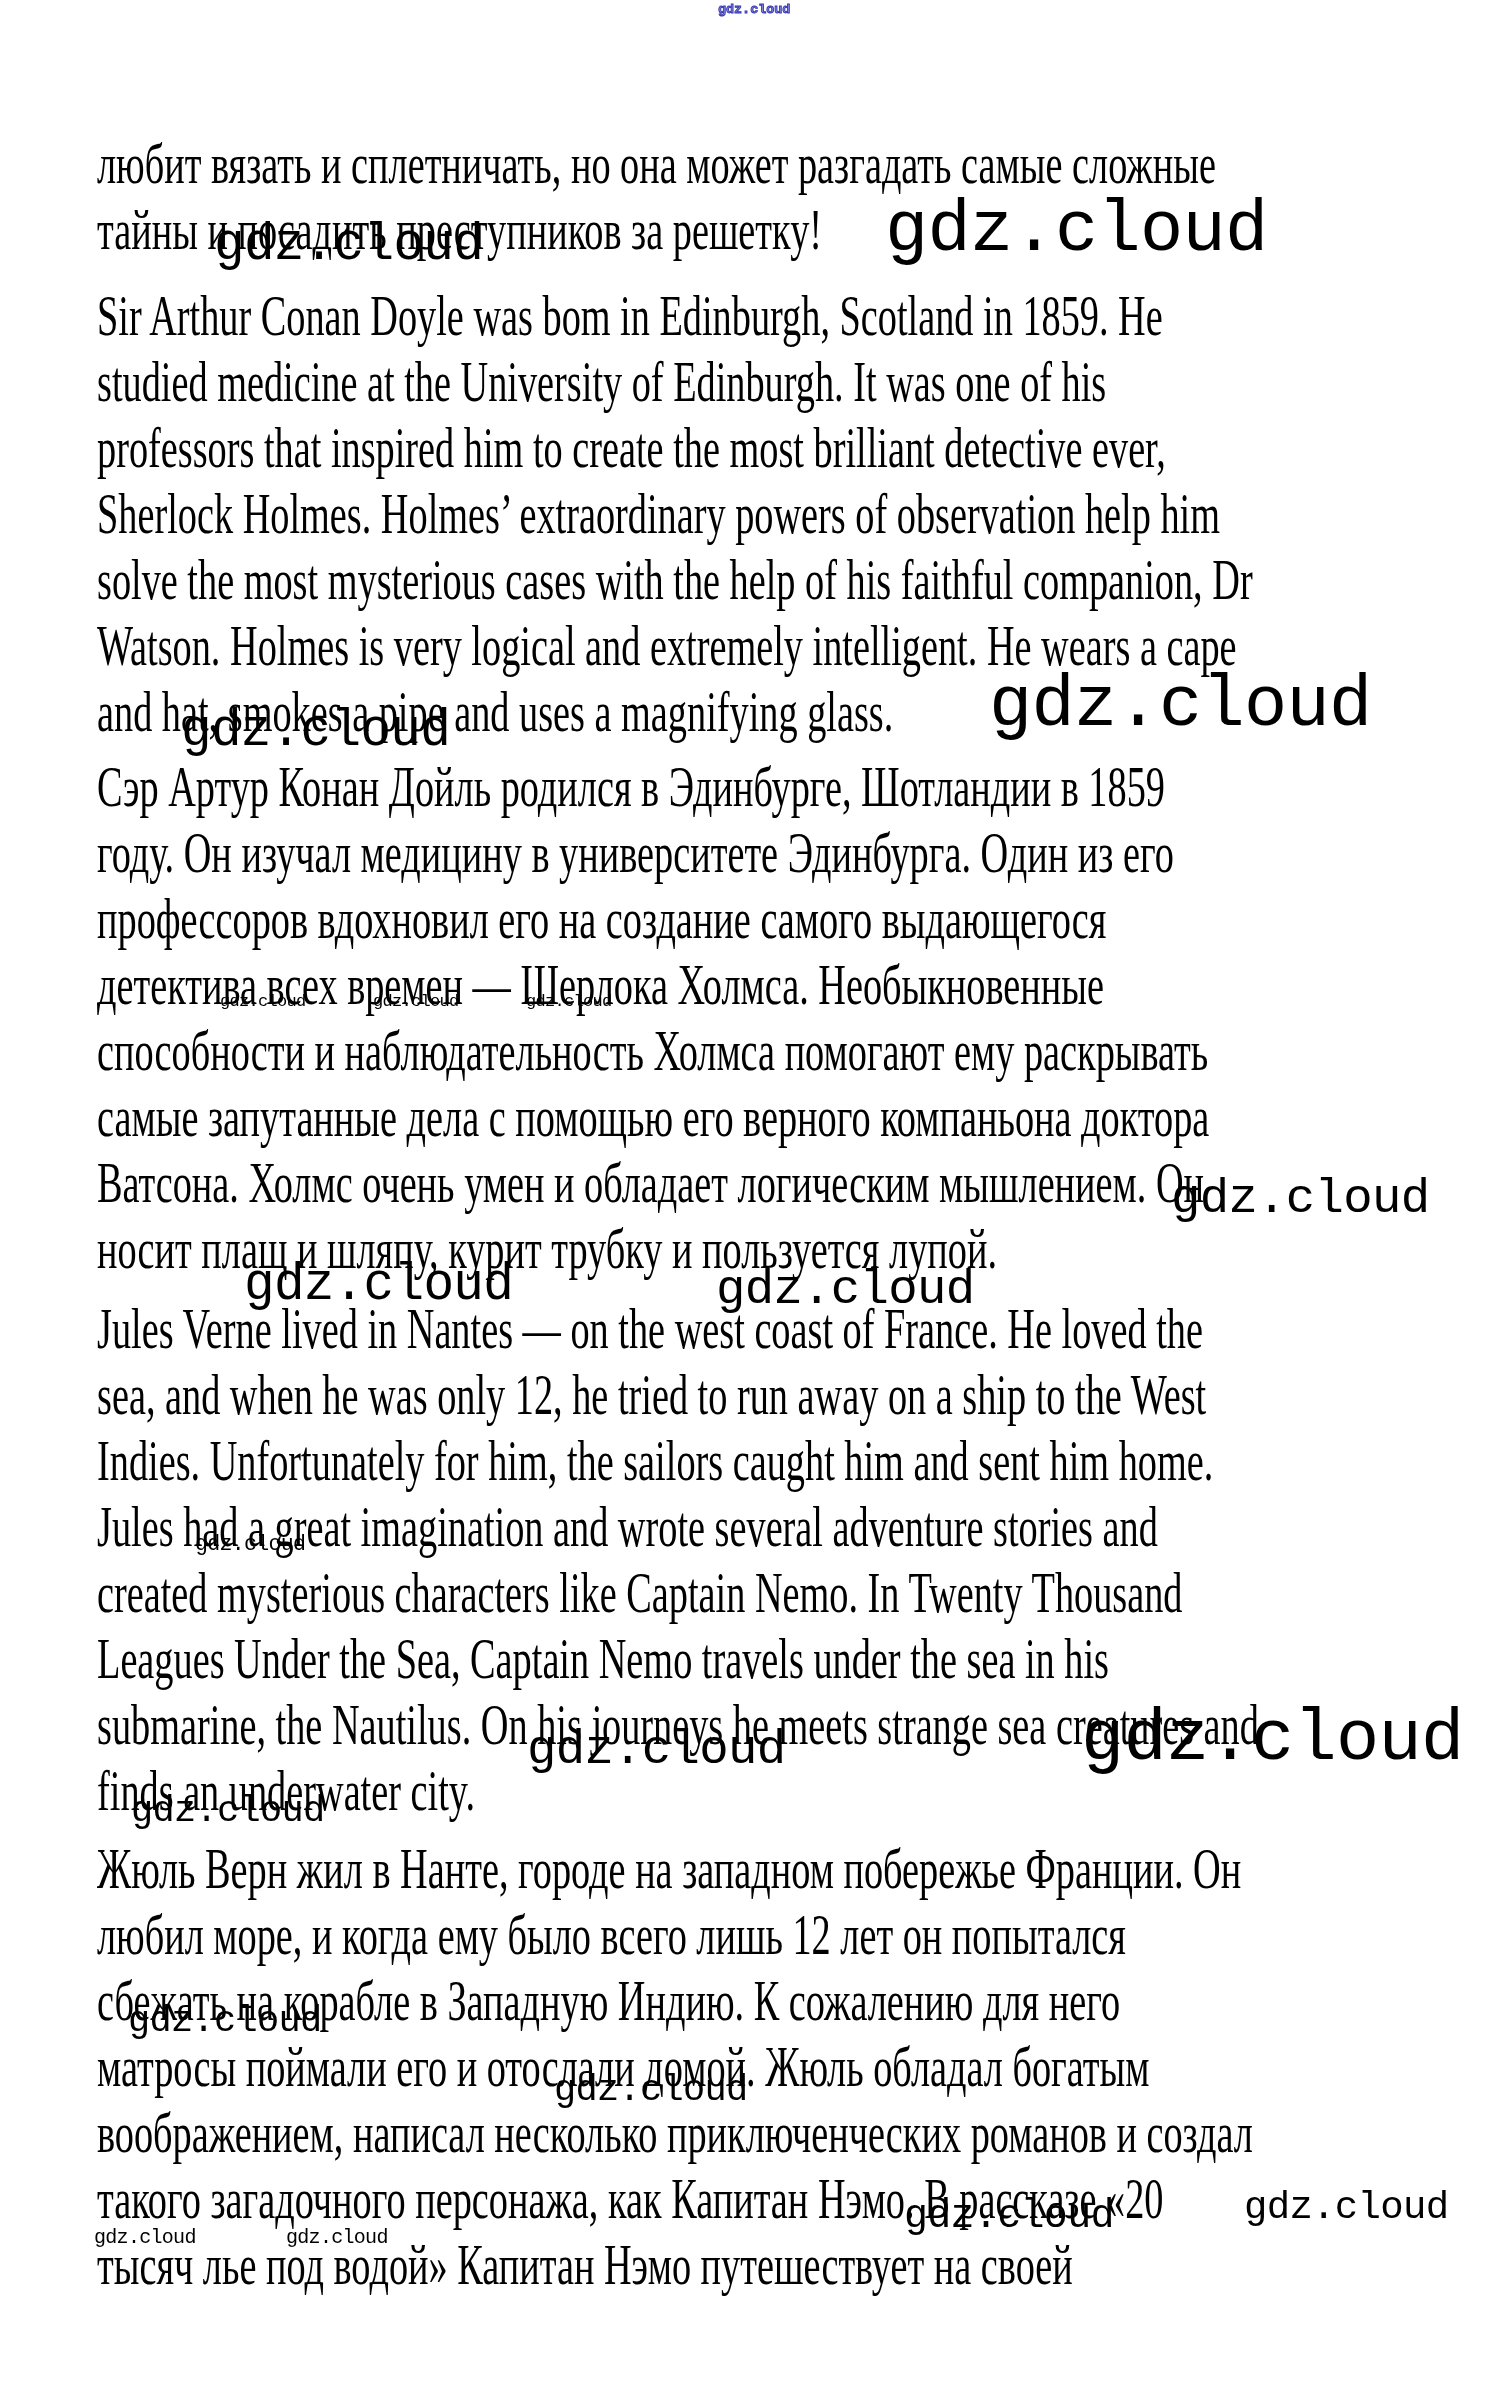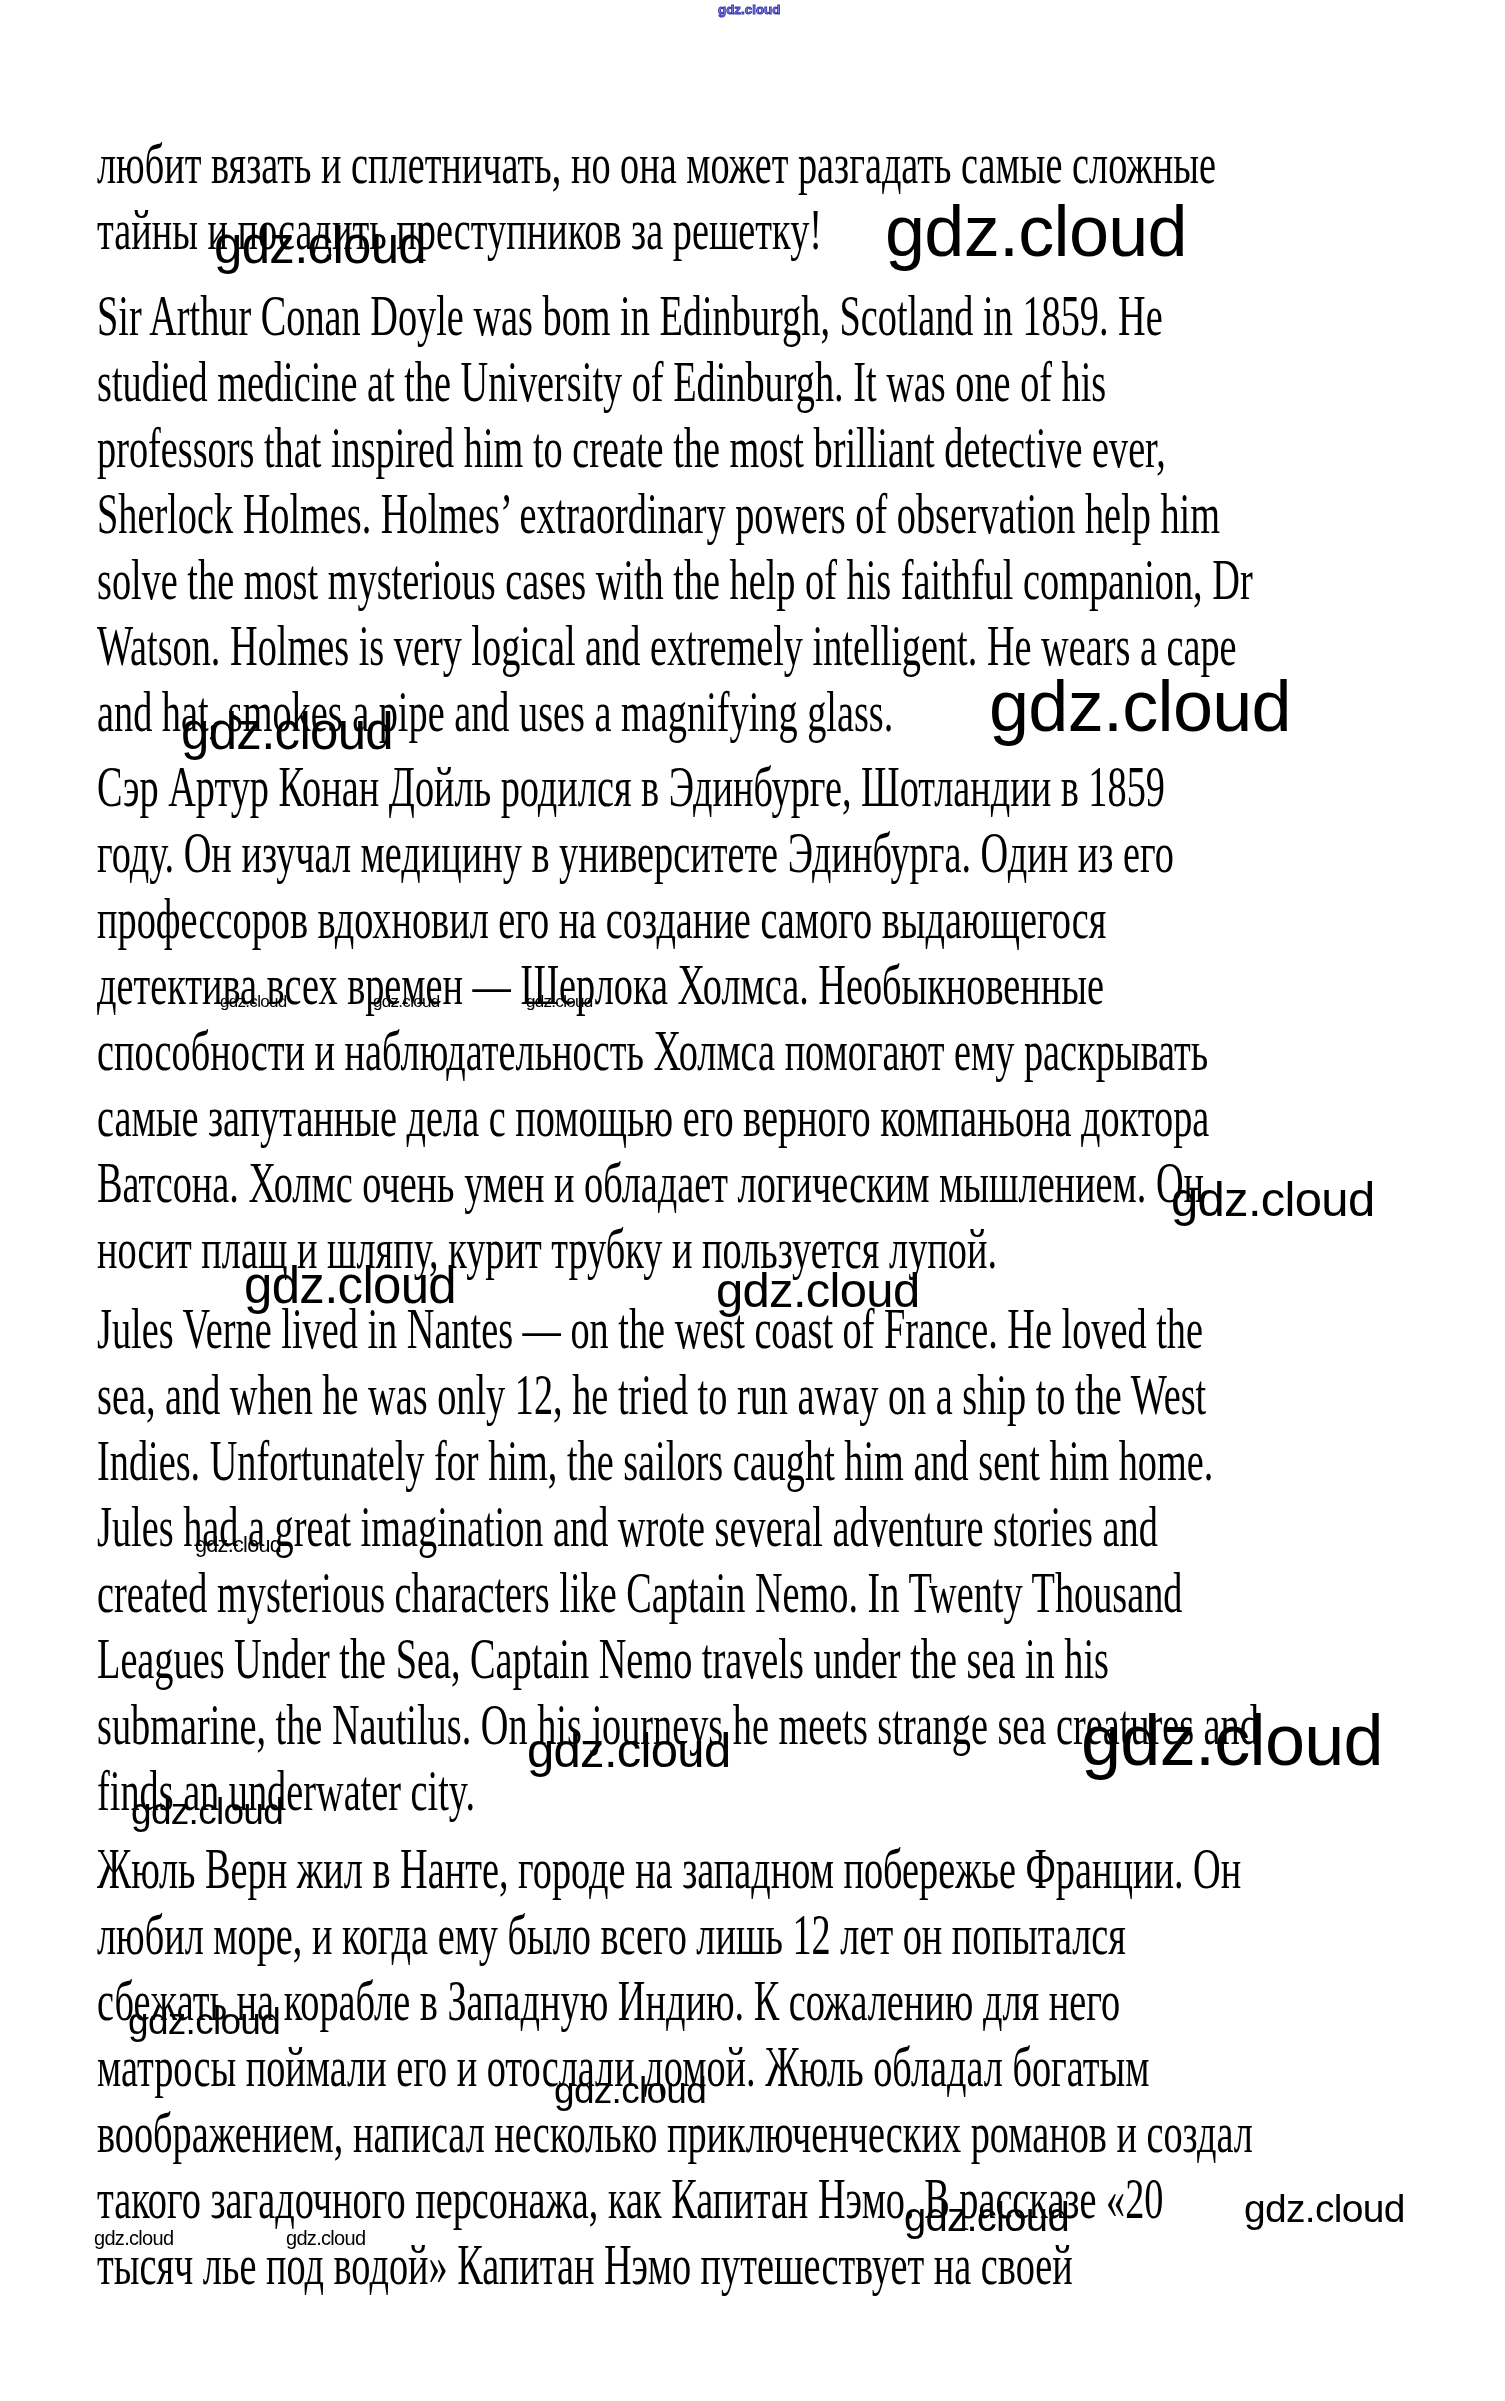--- a/index.html
+++ b/index.html
@@ -19,21 +19,21 @@
     height: 66px;
     line-height: 66px;
     font-size: 58px;
     white-space: nowrap;
     transform: scaleX(0.66);
     transform-origin: 0 50%;
     letter-spacing: 0px;
   }
   .wm {
     position: absolute;
-    font-family: Liberation Sans, sans-serif;
+    font-family: Liberation Mono, monospace;
     color: #000000;
     line-height: 1;
     white-space: nowrap;
     letter-spacing: -0.7px;
   }
   .wm-blue {
     color: #8888d8;
     -webkit-text-stroke: 0.9px #3434b0;
     font-weight: 700;
     letter-spacing: 0;

